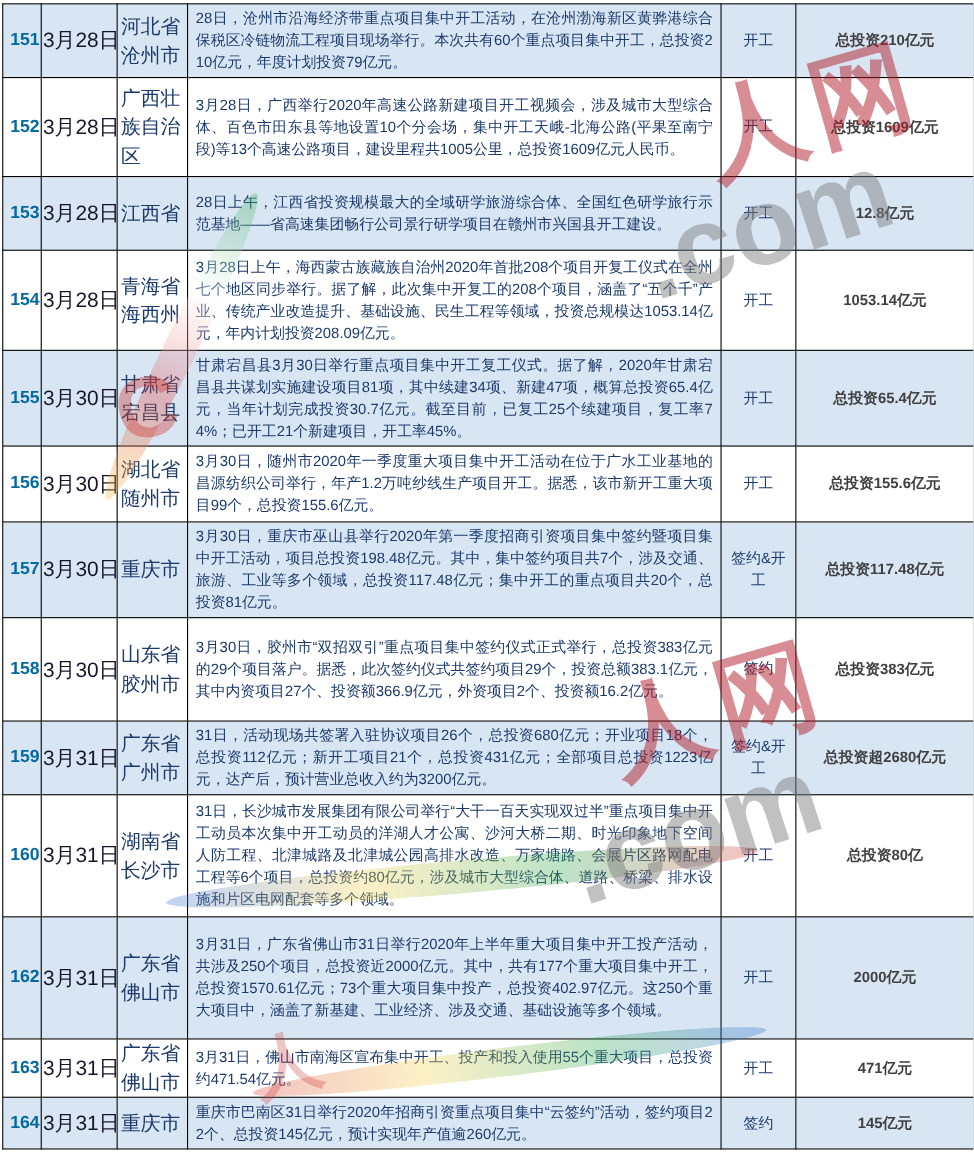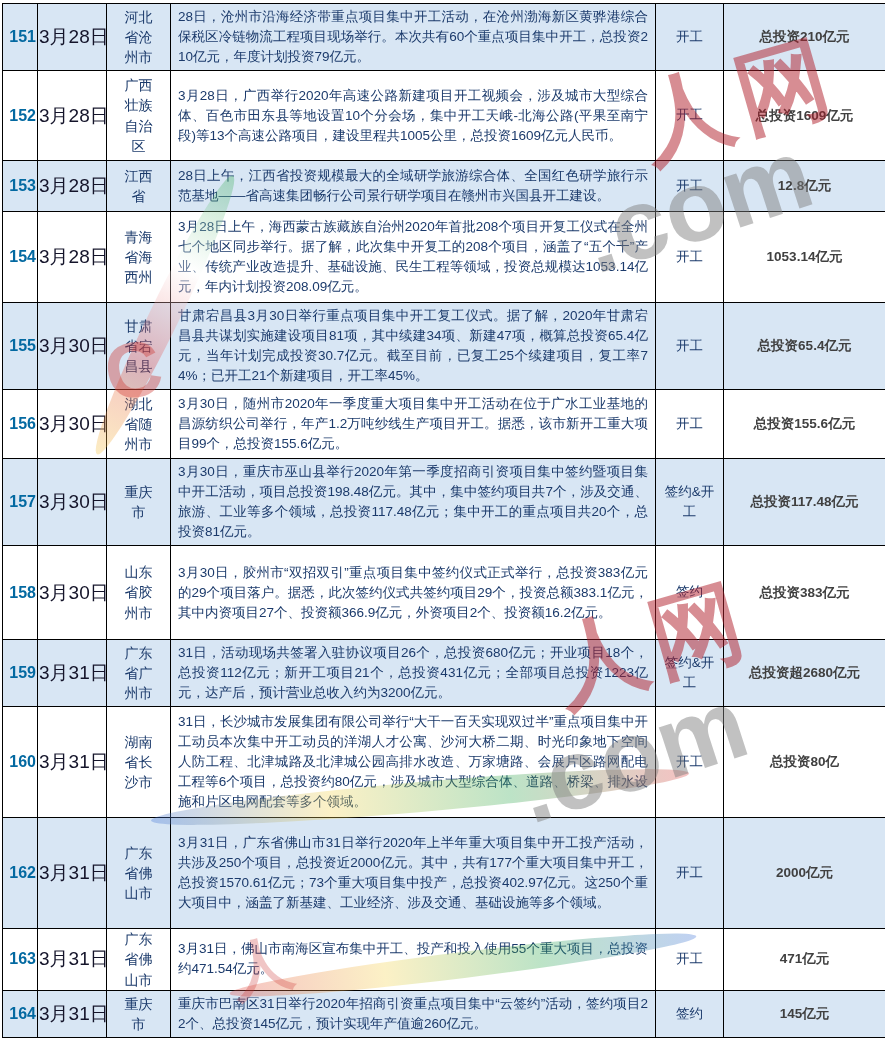--- a/index.html
+++ b/index.html
@@ -15,21 +15,21 @@
     border-collapse:collapse;table-layout:fixed;width:883px;
   }
   td{
     border:1px solid #000;vertical-align:middle;overflow:hidden;
     box-sizing:border-box;word-break:break-all;
   }
   tr:nth-child(odd) td{background:#d8e6f4;}
   tr:nth-child(even) td{background:#ffffff;}
   .c-no{font-weight:bold;font-size:16px;color:#0369a1;text-align:right;}
   .c-date{font-size:19px;color:#14142a;text-align:center;white-space:nowrap;}
-  .c-region{font-size:14px;color:#1b3a6b;text-align:center;padding:0 16px;line-height:1.45;}
+  .c-region{font-size:18px;color:#1b3a6b;text-align:left;padding:0 3px;line-height:1.45;}
   .c-desc{font-size:13.5px;line-height:20px;color:#1b3a6b;text-align:justify;padding:3px 7px;}
   .c-status{font-size:13.5px;color:#1b3a6b;text-align:center;padding:12px 5px;line-height:1.5;}
   .c-amount{font-size:13.5px;font-weight:bold;color:#404040;text-align:center;}
   
   .wm{position:absolute;left:0;top:0;width:885px;height:1057px;pointer-events:none;}
   .wm-red{
     position:absolute;color:rgba(176,28,40,0.5);font-weight:bold;
     font-size:92px;letter-spacing:8px;transform:rotate(-16deg);white-space:nowrap;
   }
   .wm-red-1{left:638px;top:38px;}
@@ -89,21 +89,21 @@
       <td class="c-amount">总投资210亿元</td>
     </tr>
         <tr style="height: 90px;">
       <td class="c-no">152</td>
       <td class="c-date">3月28日</td>
       <td class="c-region">广西壮族自治区</td>
       <td class="c-desc">3月28日，广西举行2020年高速公路新建项目开工视频会，涉及城市大型综合体、百色市田东县等地设置10个分会场，集中开工天峨-北海公路(平果至南宁段)等13个高速公路项目，建设里程共1005公里，总投资1609亿元人民币。</td>
       <td class="c-status">开工</td>
       <td class="c-amount">总投资1609亿元</td>
     </tr>
-        <tr style="height: 51px;">
+        <tr style="height: 67px;">
       <td class="c-no">153</td>
       <td class="c-date">3月28日</td>
       <td class="c-region">江西省</td>
       <td class="c-desc">28日上午，江西省投资规模最大的全域研学旅游综合体、全国红色研学旅行示范基地——省高速集团畅行公司景行研学项目在赣州市兴国县开工建设。</td>
       <td class="c-status">开工</td>
       <td class="c-amount">12.8亿元</td>
     </tr>
         <tr style="height: 91px;">
       <td class="c-no">154</td>
       <td class="c-date">3月28日</td>

